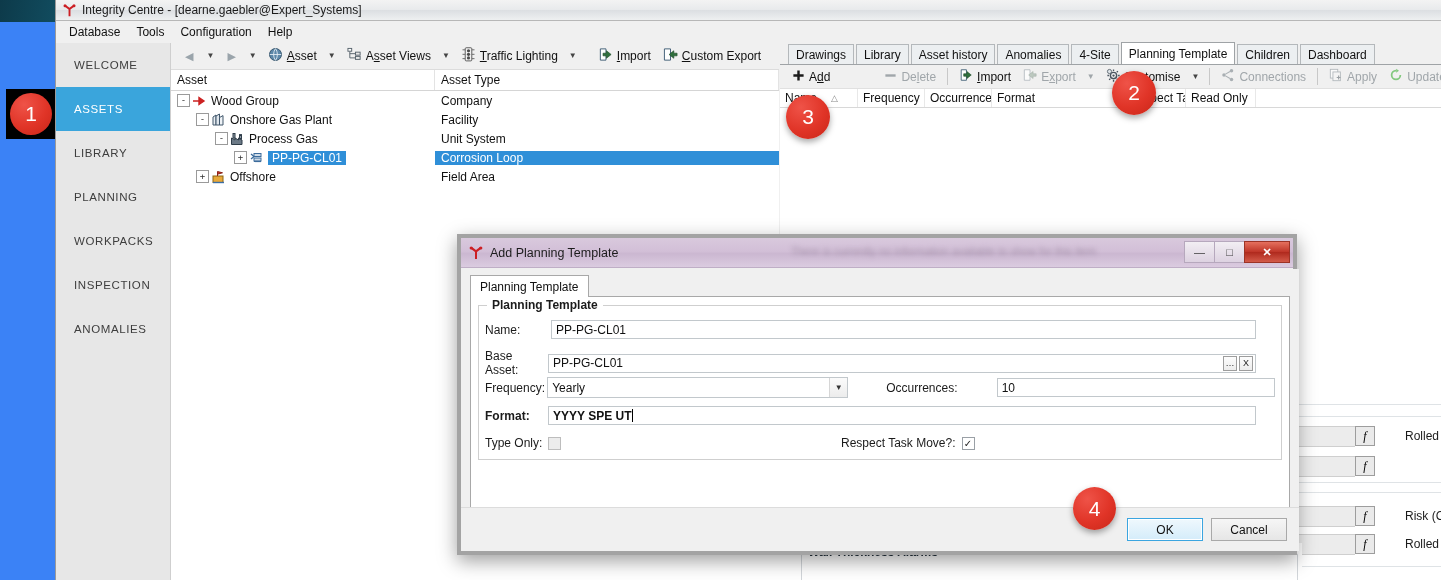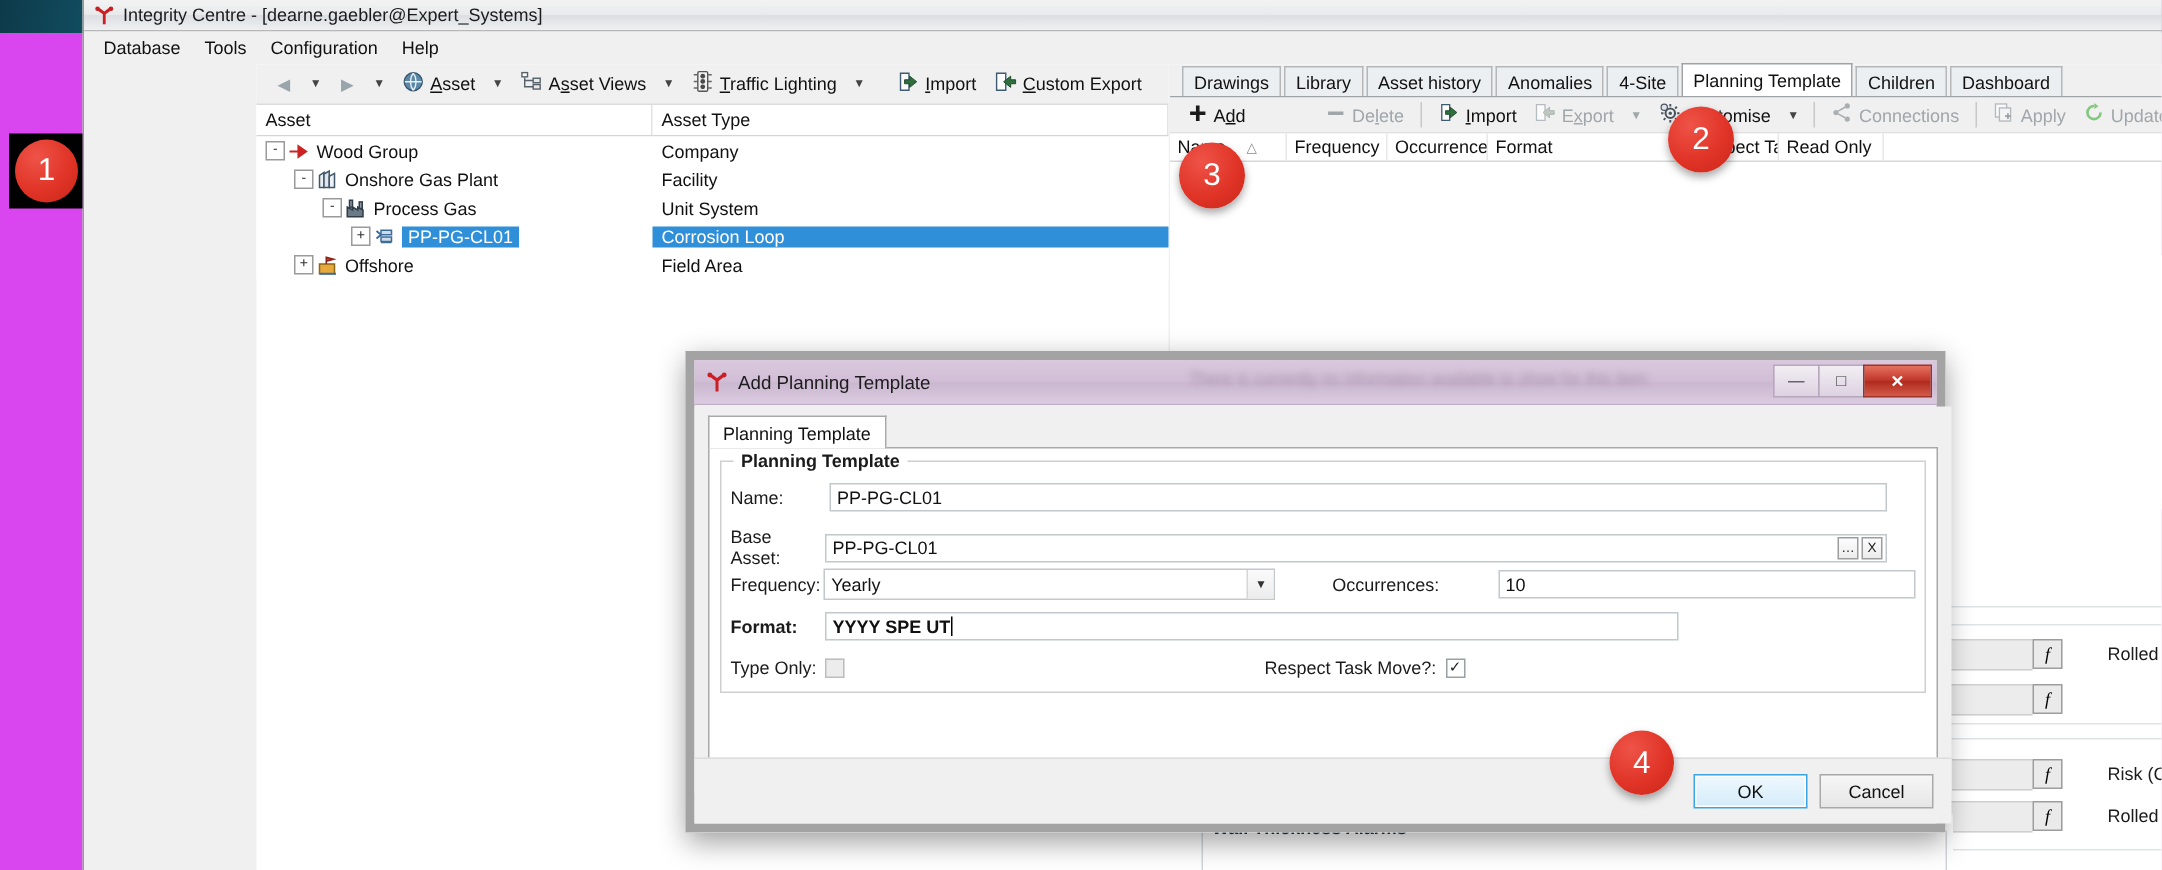--- a/index.html
+++ b/index.html
@@ -6,21 +6,21 @@
     margin: 0; padding: 0;
     width: 1441px; height: 580px;
     overflow: hidden;
     font-family: "Liberation Sans", sans-serif;
     font-size: 12px;
     color: #000;
   }
   #root {
     position: relative;
     width: 1441px; height: 580px;
-    background: #d946ef;
+    background: #3b82f6;
   }
 
   
   .desktop-wallpaper {
     position: absolute; left: 0; top: 0; width: 1441px; height: 22px;
     background:
       linear-gradient(100deg,
         #0d3a4a 0%, #17667d 10%, #2f93a8 18%, #0f4f63 26%,
         #13788f 34%, #2aa0b4 40%, #1a5e70 48%,
         #1d4a3a 58%, #2a5c3e 66%, #21483a 74%,
@@ -208,21 +208,21 @@
     background: linear-gradient(to right,#ffffff 0,#ffffff 8px,#f7f7f7 9px,#e9e9e9 40px,#f6f6f6 64px,#ffffff 66px); }
 
   
   .dlg-shadow {
     position: absolute; left: 457px; top: 234px; width: 840px; height: 321px;
     box-shadow: 0 6px 18px rgba(0,0,0,0.38);
   }
   .dialog {
     position: absolute; left: 457px; top: 234px; width: 840px; height: 321px;
     background: #f0f0f0;
-    border: 6px solid #a3a3a3;
+    border: 4px solid #a3a3a3;
     box-sizing: border-box;
   }
   .dlg-titlebar {
     position: relative; height: 30px;
     background: linear-gradient(to bottom, #d9c9dd 0%, #d2bfd7 46%, #cbb7d1 54%, #dbcbe0 100%);
     display: flex; align-items: center; padding-left: 7px; box-sizing: border-box;
     border-bottom: 1px solid #bfaec6;
   }
   .dlg-titlebar .d-icon { width: 16px; height: 16px; margin-right: 6px; position: relative; flex: none; }
   .dlg-title-text { font-size: 12.5px; color: #1c1c1c; }
@@ -352,20 +352,29 @@
       <span class="title-text">Integrity Centre - [dearne.gaebler@Expert_Systems]</span>
     </div>
 
     <div class="menu-bar">
       <div class="menu-item">Database</div>
       <div class="menu-item">Tools</div>
       <div class="menu-item">Configuration</div>
       <div class="menu-item">Help</div>
     </div>
 
+    <div class="nav-sidebar">
+      <div class="nav-item">WELCOME</div>
+      <div class="nav-item selected">ASSETS</div>
+      <div class="nav-item">LIBRARY</div>
+      <div class="nav-item">PLANNING</div>
+      <div class="nav-item">WORKPACKS</div>
+      <div class="nav-item">INSPECTION</div>
+      <div class="nav-item">ANOMALIES</div>
+    </div>
 
     <div class="asset-pane">
 
       <div class="asset-toolbar">
         <div class="tb-btn">
           <span class="tb-arrow">◀</span>
         </div>
         <div class="tb-caret">▼</div>
         <div class="tb-btn">
           <span class="tb-arrow">▶</span>
@@ -743,21 +752,21 @@
           <span class="fcombo">
             <span>Yearly</span>
             <span class="arrowbox">▼</span>
           </span>
           <span class="flabel" style="margin-left:38px; width:112px">Occurrences:</span>
           <span class="ftext" style="width:282px">10</span>
         </div>
 
         <div class="frow" style="left:14px; top:109px; width:790px;font-weight:bold;">
           <span class="flabel" style="width:63px">Format:</span>
-          <span class="ftext focused" style="width:569px">
+          <span class="ftext focused" style="width:708px">
             <span>YYYY SPE UT</span>
               <span class="caret-bar"></span>
           </span>
         </div>
 
         <div class="frow" style="left:14px; top:139px; width:790px;">
           <span class="flabel" style="width:63px">Type Only:</span>
           <span class="chk off"></span>
           <span class="flabel" style="margin-left:280px;">Respect Task Move?:</span>
           <span class="chk" style="margin-left:6px">✓</span>

